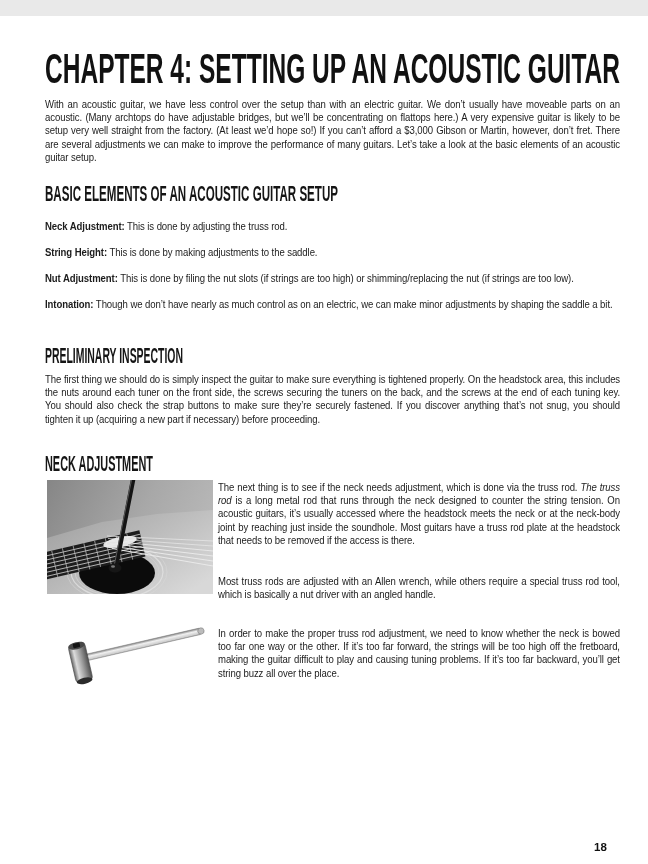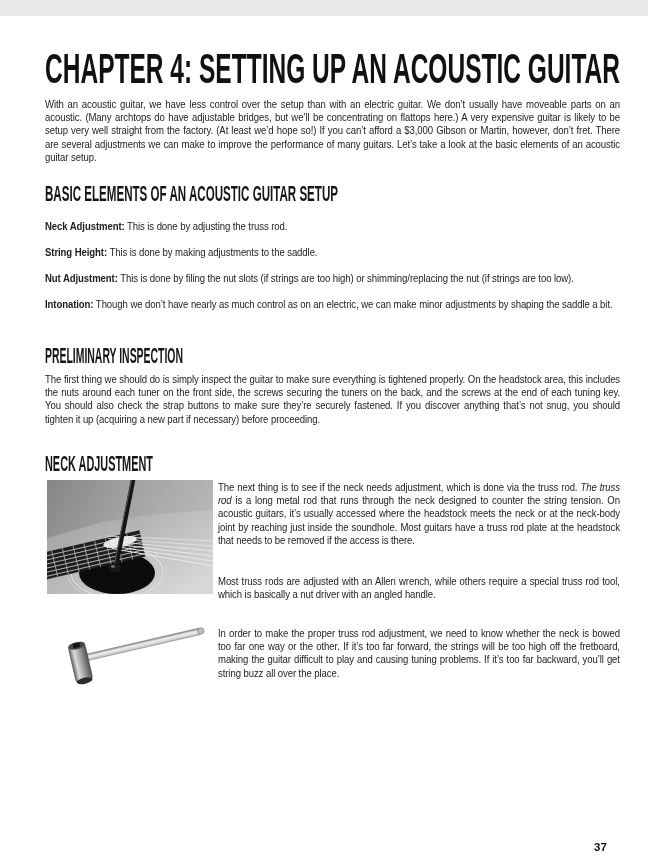--- a/index.html
+++ b/index.html
@@ -162,15 +162,15 @@
       <circle cx="157" cy="43.2" r="3.2" fill="#bcbcbc" stroke="#6f6f6f" stroke-width="0.5"></circle>
       <rect x="24" y="28" width="17" height="38" rx="4" fill="url(#sock)" stroke="#4a4a4a" stroke-width="0.6"></rect>
       <ellipse cx="32.5" cy="29.5" rx="8.5" ry="3.6" fill="#474747"></ellipse>
       <rect x="29" y="27" width="7" height="4.5" rx="1" fill="#141414"></rect>
       <ellipse cx="32.5" cy="65.5" rx="8" ry="3" fill="#2b2b2b"></ellipse>
     </g>
   </svg>
 
   <p class="abs body-text colright" style="top:611px;margin:0;">In order to make the proper truss rod adjustment, we need to know whether the neck is bowed too far one way or the other. If it’s too far forward, the strings will be too high off the fretboard, making the guitar difficult to play and causing tuning problems. If it’s too far backward, you’ll get string buzz all over the place.</p>
 
-  <div class="abs pagenum">37</div>
+  <div class="abs pagenum">18</div>
 
 </div>
 
 </body></html>

